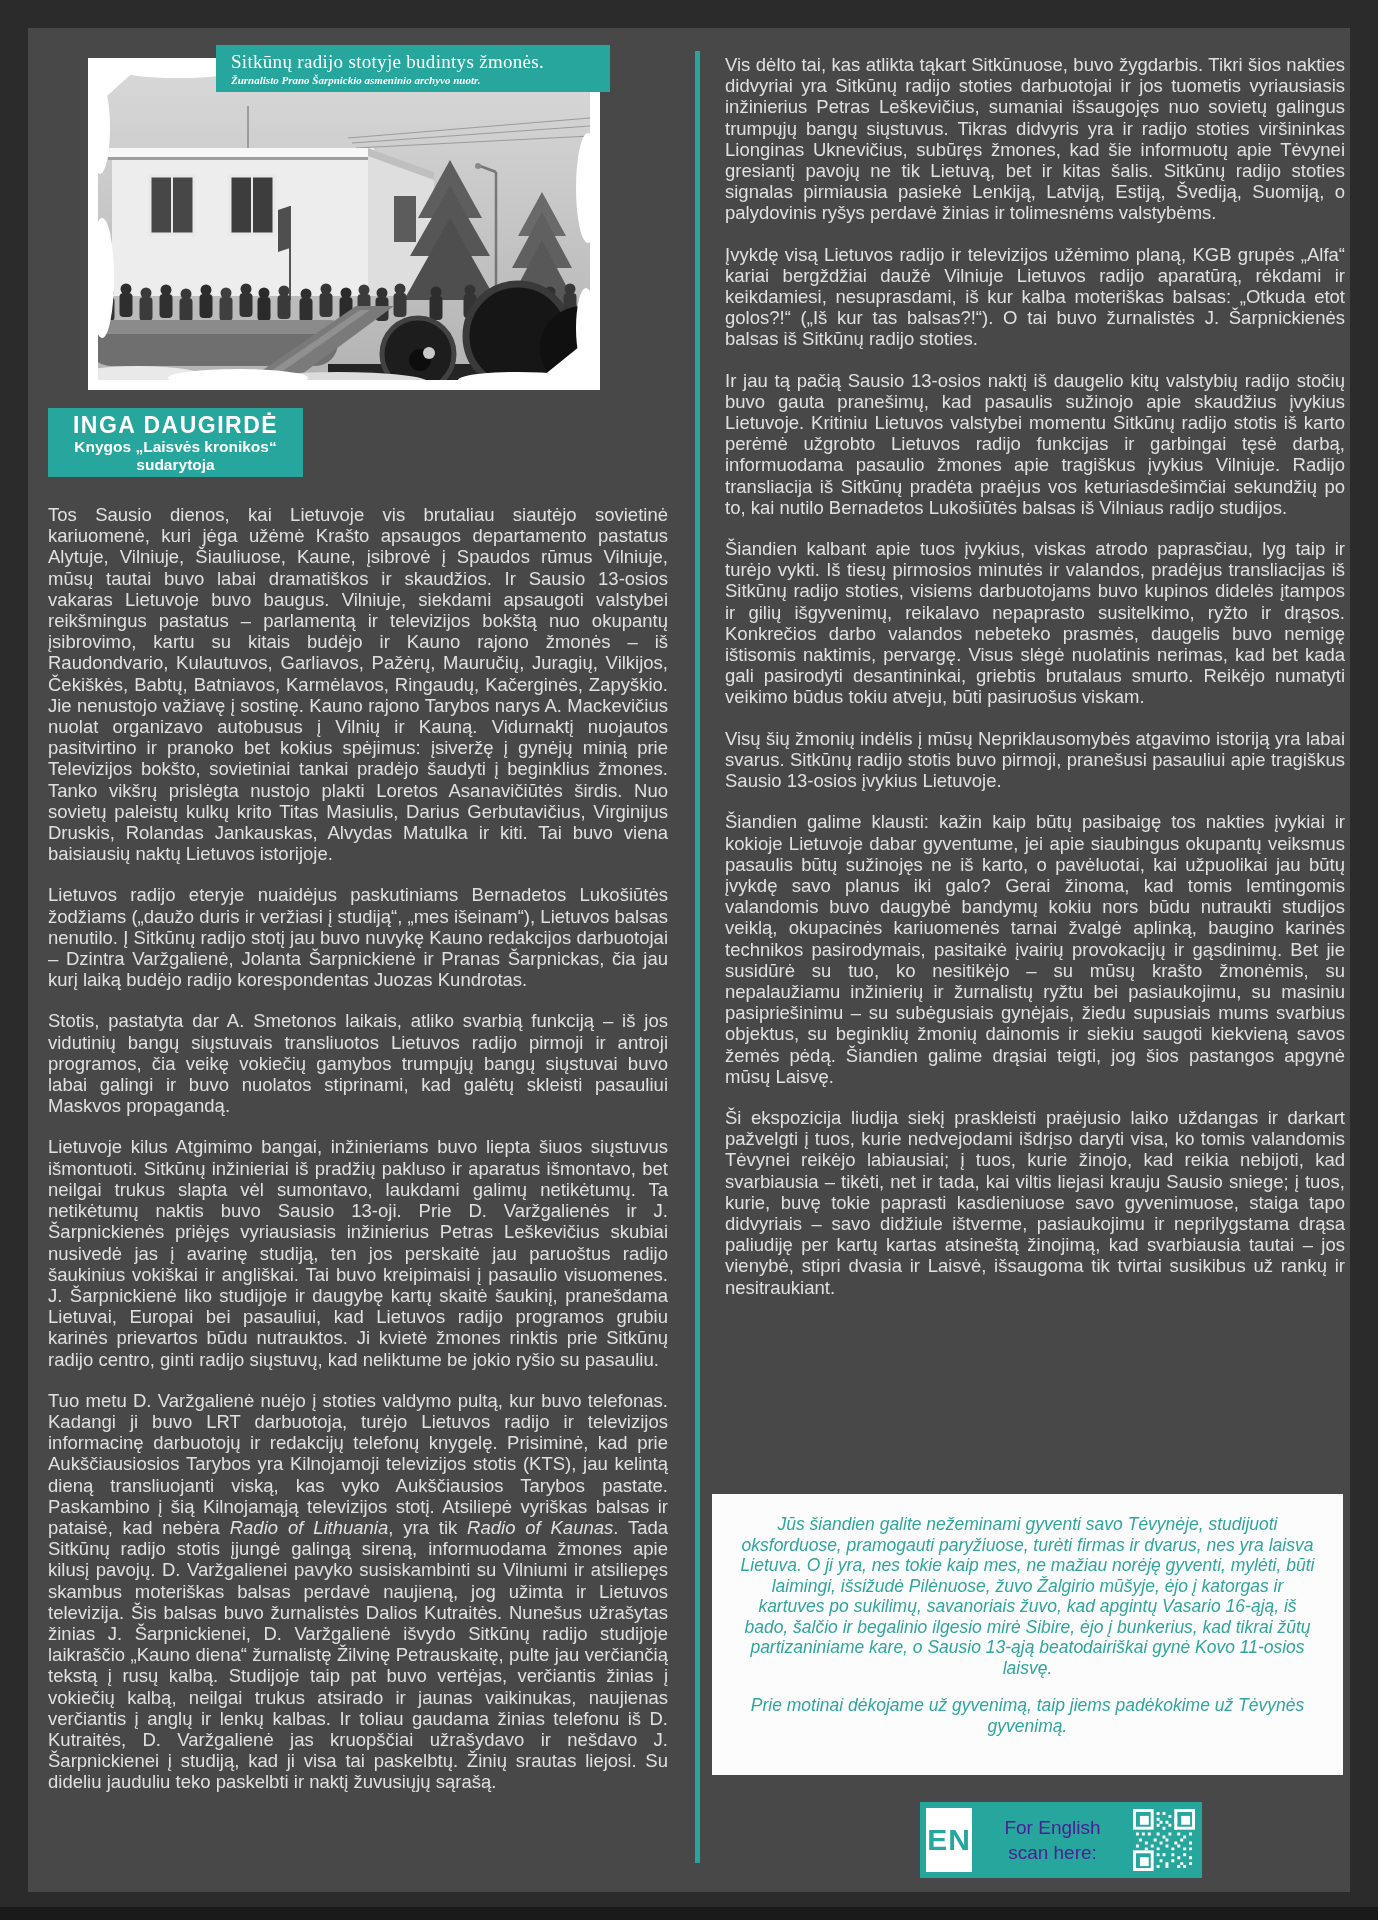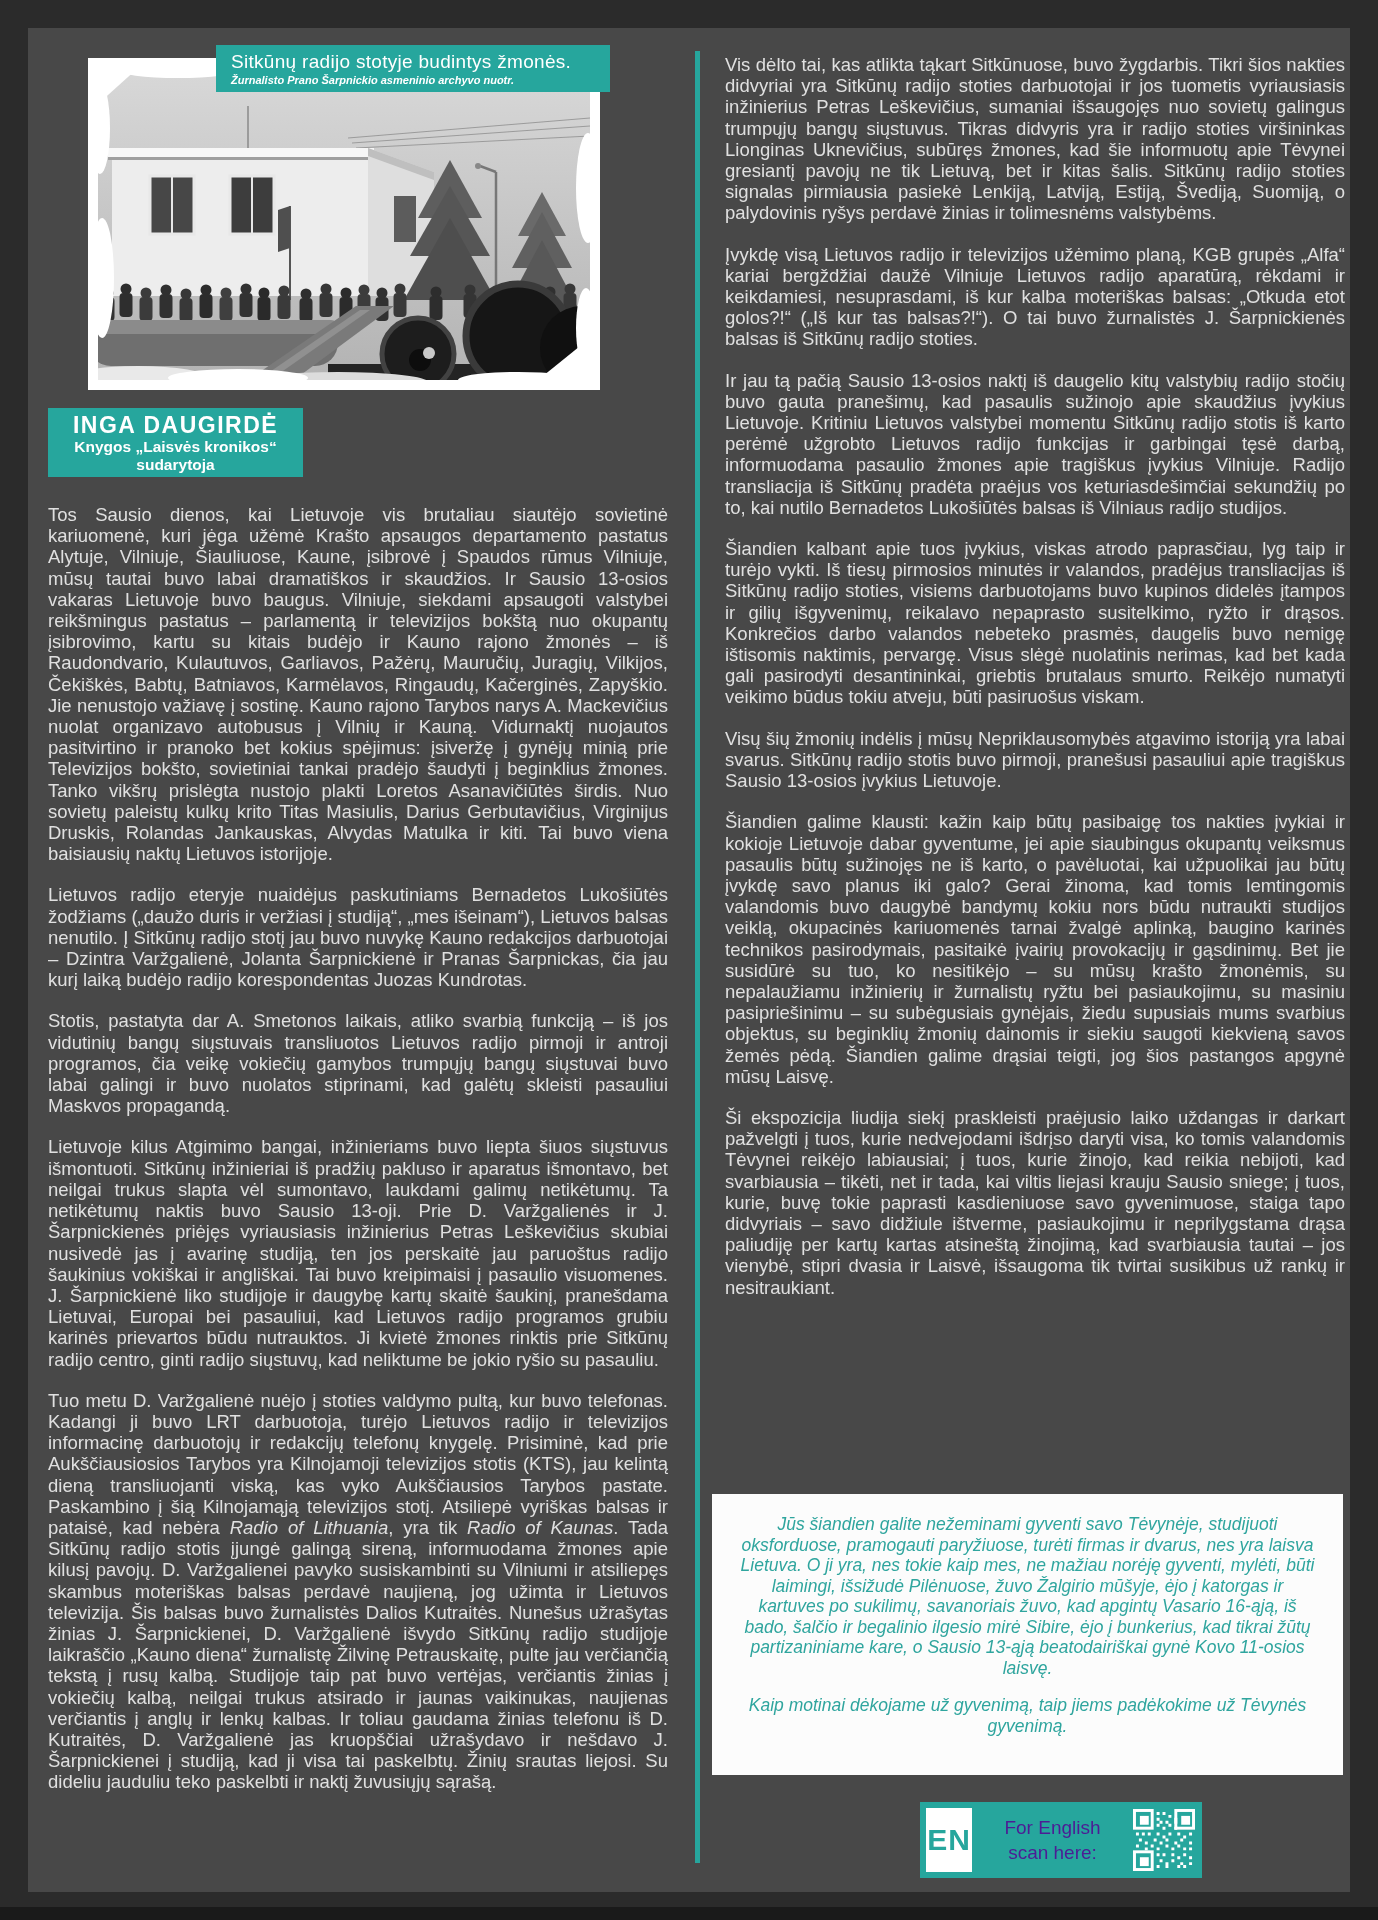--- a/index.html
+++ b/index.html
@@ -27,20 +27,21 @@
   .photo{
     position:absolute;left:60px;top:30px;width:512px;height:332px;
     background:#ffffff;padding:10px;
   }
   .photo-scene{display:block;width:492px;height:312px}
   .photo-caption{
     position:absolute;left:128px;top:-13px;width:394px;height:47px;
     background:var(--teal);color:#fff;z-index:3;
     display:flex;flex-direction:column;justify-content:center;
     padding-left:15px;
+    font-family:Liberation Serif, serif;
   }
   .caption-title{font-size:19px;letter-spacing:.3px;line-height:21px}
   .caption-credit{font-size:11px;font-weight:bold;font-style:italic;margin-top:2px;line-height:12px}
 
   
   .author-box{
     position:absolute;left:20px;top:380px;width:255px;height:69px;
     background:var(--teal);color:#fff;text-align:center;
     display:flex;flex-direction:column;justify-content:center;
   }
@@ -209,21 +210,21 @@
       <p>Įvykdę visą Lietuvos radijo ir televizijos užėmimo planą, KGB grupės „Alfa“ kariai bergždžiai daužė Vilniuje Lietuvos radijo aparatūrą, rėkdami ir keikdamiesi, nesuprasdami, iš kur kalba moteriškas balsas: „Otkuda etot golos?!“ („Iš kur tas balsas?!“). O tai buvo žurnalistės J. Šarpnickienės balsas iš Sitkūnų radijo stoties.</p>
       <p>Ir jau tą pačią Sausio 13-osios naktį iš daugelio kitų valstybių radijo stočių buvo gauta pranešimų, kad pasaulis sužinojo apie skaudžius įvykius Lietuvoje. Kritiniu Lietuvos valstybei momentu Sitkūnų radijo stotis iš karto perėmė užgrobto Lietuvos radijo funkcijas ir garbingai tęsė darbą, informuodama pasaulio žmones apie tragiškus įvykius Vilniuje. Radijo transliacija iš Sitkūnų pradėta praėjus vos keturiasdešimčiai sekundžių po to, kai nutilo Bernadetos Lukošiūtės balsas iš Vilniaus radijo studijos.</p>
       <p>Šiandien kalbant apie tuos įvykius, viskas atrodo paprasčiau, lyg taip ir turėjo vykti. Iš tiesų pirmosios minutės ir valandos, pradėjus transliacijas iš Sitkūnų radijo stoties, visiems darbuotojams buvo kupinos didelės įtampos ir gilių išgyvenimų, reikalavo nepaprasto susitelkimo, ryžto ir drąsos. Konkrečios darbo valandos nebeteko prasmės, daugelis buvo nemigę ištisomis naktimis, pervargę. Visus slėgė nuolatinis nerimas, kad bet kada gali pasirodyti desantininkai, griebtis brutalaus smurto. Reikėjo numatyti veikimo būdus tokiu atveju, būti pasiruošus viskam.</p>
       <p>Visų šių žmonių indėlis į mūsų Nepriklausomybės atgavimo istoriją yra labai svarus. Sitkūnų radijo stotis buvo pirmoji, pranešusi pasauliui apie tragiškus Sausio 13-osios įvykius Lietuvoje.</p>
       <p>Šiandien galime klausti: kažin kaip būtų pasibaigę tos nakties įvykiai ir kokioje Lietuvoje dabar gyventume, jei apie siaubingus okupantų veiksmus pasaulis būtų sužinojęs ne iš karto, o pavėluotai, kai užpuolikai jau būtų įvykdę savo planus iki galo? Gerai žinoma, kad tomis lemtingomis valandomis buvo daugybė bandymų kokiu nors būdu nutraukti studijos veiklą, okupacinės kariuomenės tarnai žvalgė aplinką, baugino karinės technikos pasirodymais, pasitaikė įvairių provokacijų ir gąsdinimų. Bet jie susidūrė su tuo, ko nesitikėjo – su mūsų krašto žmonėmis, su nepalaužiamu inžinierių ir žurnalistų ryžtu bei pasiaukojimu, su masiniu pasipriešinimu – su subėgusiais gynėjais, žiedu supusiais mums svarbius objektus, su beginklių žmonių dainomis ir siekiu saugoti kiekvieną savos žemės pėdą. Šiandien galime drąsiai teigti, jog šios pastangos apgynė mūsų Laisvę.</p>
       <p>Ši ekspozicija liudija siekį praskleisti praėjusio laiko uždangas ir darkart pažvelgti į tuos, kurie nedvejodami išdrįso daryti visa, ko tomis valandomis Tėvynei reikėjo labiausiai; į tuos, kurie žinojo, kad reikia nebijoti, kad svarbiausia – tikėti, net ir tada, kai viltis liejasi krauju Sausio sniege; į tuos, kurie, buvę tokie paprasti kasdieniuose savo gyvenimuose, staiga tapo didvyriais – savo didžiule ištverme, pasiaukojimu ir neprilygstama drąsa paliudiję per kartų kartas atsineštą žinojimą, kad svarbiausia tautai – jos vienybė, stipri dvasia ir Laisvė, išsaugoma tik tvirtai susikibus už rankų ir nesitraukiant.</p>
     </div>
 
     <div class="quote-box">
       <p>Jūs šiandien galite nežeminami gyventi savo Tėvynėje, studijuoti oksforduose, pramogauti paryžiuose, turėti firmas ir dvarus, nes yra laisva Lietuva. O ji yra, nes tokie kaip mes, ne mažiau norėję gyventi, mylėti, būti laimingi, išsižudė Pilėnuose, žuvo Žalgirio mūšyje, ėjo į katorgas ir kartuves po sukilimų, savanoriais žuvo, kad apgintų Vasario 16-ąją, iš bado, šalčio ir begalinio ilgesio mirė Sibire, ėjo į bunkerius, kad tikrai žūtų partizaniniame kare, o Sausio 13-ąją beatodairiškai gynė Kovo 11-osios laisvę.</p>
-      <p>Kaip motinai dėkojame už gyvenimą, taip jiems padėkokime už Tėvynės gyvenimą.</p>
+      <p>Prie motinai dėkojame už gyvenimą, taip jiems padėkokime už Tėvynės gyvenimą.</p>
     </div>
 
     <div class="en-badge">
       <div class="en-square">
         <span class="en-code">EN</span>
       </div>
       <div class="en-label">
         <div>For English</div>
         <div>scan here:</div>
       </div>

